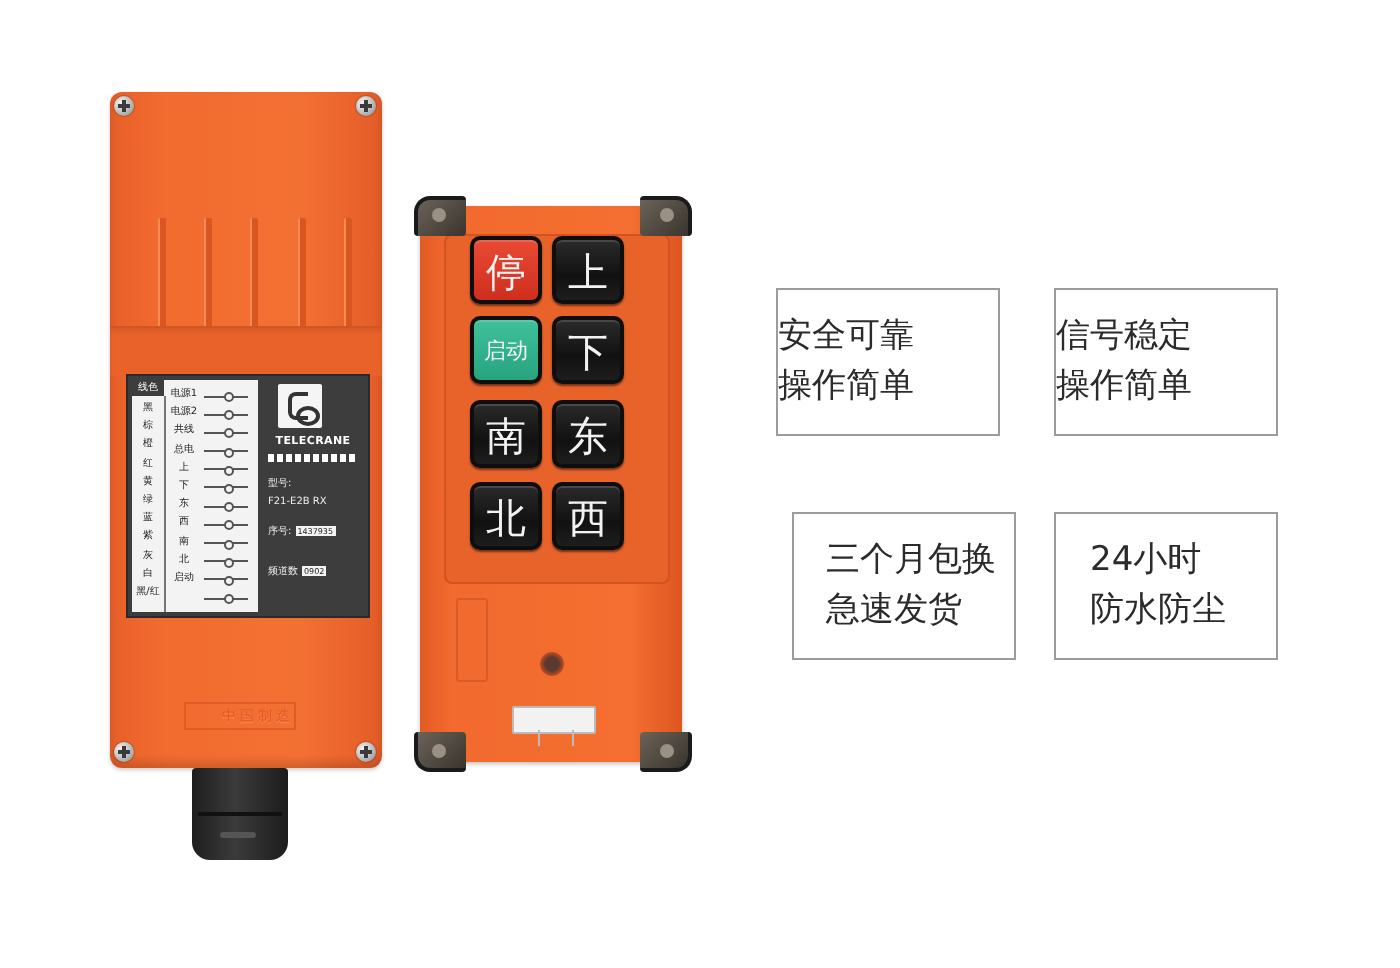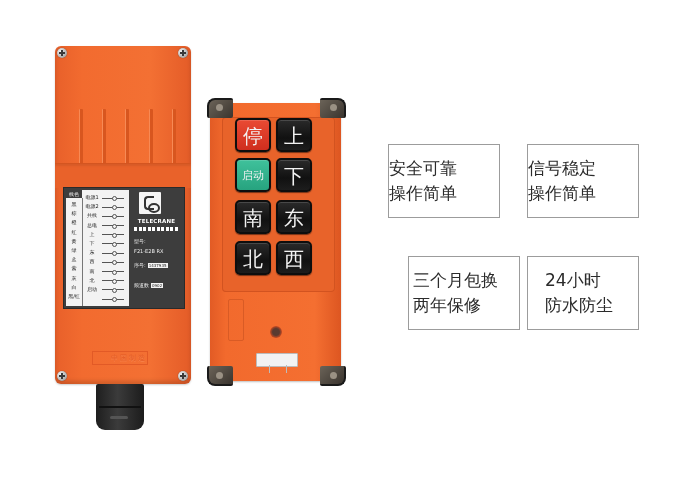--- a/index.html
+++ b/index.html
@@ -239,20 +239,20 @@
 </div>
 
 <div class="feature center" style="left:388px;top:144px">
   <div>安全可靠</div>
   <div>操作简单</div>
 </div>
 <div class="feature center" style="left:527px;top:144px">
   <div>信号稳定</div>
   <div>操作简单</div>
 </div>
-<div class="feature" style="left:408px;top:256px;padding-left:4px">
+<div class="feature" style="left:396px;top:256px;padding-left:16px">
   <div>三个月包换</div>
-  <div>两年保修</div>
+  <div>急速发货</div>
 </div>
 <div class="feature" style="left:527px;top:256px;padding-left:17px">
   <div>24小时</div>
   <div>防水防尘</div>
 </div>
 
 </body></html>

